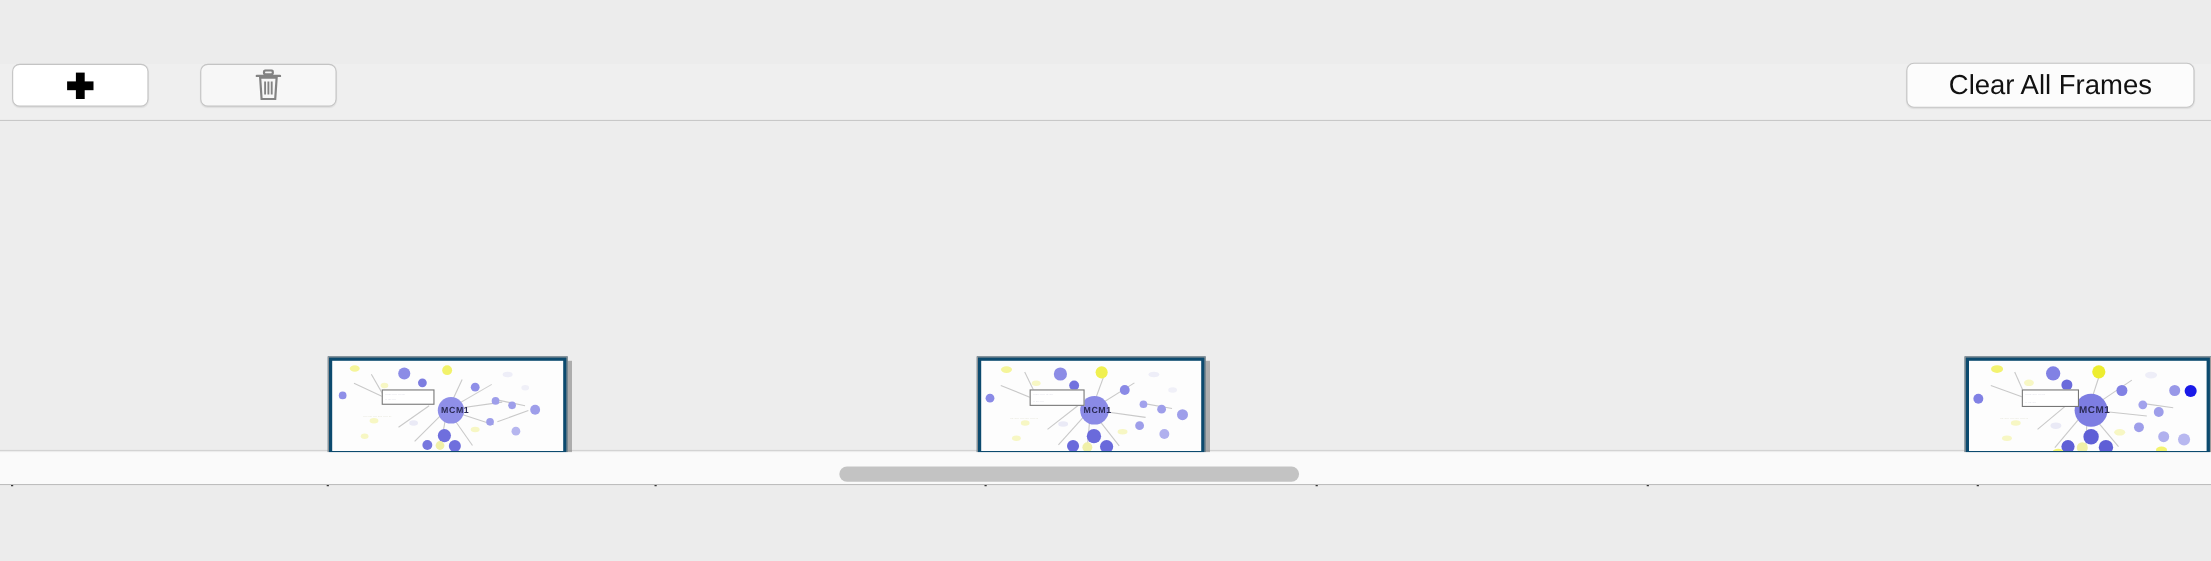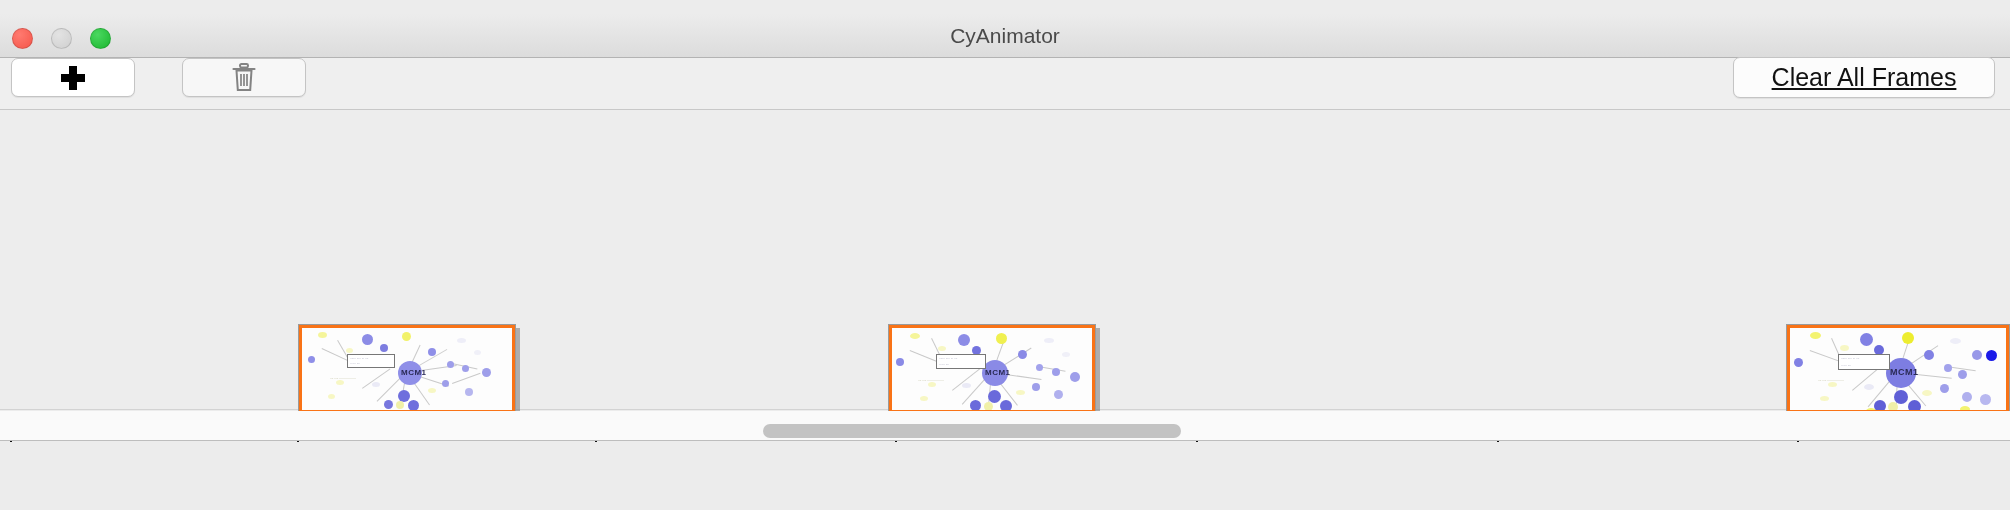--- a/index.html
+++ b/index.html
@@ -63,21 +63,20 @@
     background: #efefef; border-bottom: 1px solid #c8c8c8;
   }
   .btn {
     position: absolute;
     background: #fdfdfd;
     border: 1px solid #c4c4c4;
     border-radius: 7px;
     box-shadow: 0 1px 1px rgba(0,0,0,.07);
     display: flex; align-items: center; justify-content: center;
     cursor: default;
-    text-decoration: underline;
   }
   .btn-add    { top: 58px; left: 11px;  width: 124px; height: 39px; background:#fff; }
   .btn-delete { top: 58px; left: 182px; width: 124px; height: 39px; background:#f7f7f7; }
   .btn-clear  {
     top: 57px; left: 1733px; width: 262px; height: 41px;
     background: #fcfcfc; font-size: 25px; color: #111;
   }
   .plus-icon {
     position: relative; width: 26px; height: 26px;
   }
@@ -88,21 +87,21 @@
   .plus-icon::after  { top: 9px; left: 1px; height: 8px; width: 24px; }
 
   
   .timeline {
     position: absolute; top: 110px; left: 0; width: 2010px; height: 300px;
     background: #ededed;
     border-bottom: 1px solid #d3d3d3;
   }
   .frame {
     position: absolute;
-    background: #f97316;
+    background: #0c4a6e;
     border: 1px solid #9a9a9a;
     box-shadow: 4px 4px 0 rgba(120,120,120,.55);
     overflow: hidden;
     text-align: right;
   }
   .frame-inner { position: absolute; inset: 3px; background: #fdfdfd; overflow: hidden; }
 
   .node { position: absolute; border-radius: 50%; }
   .edge { position: absolute; background: #c9c9c9; transform-origin: 0 0; height: 1px; }
   .tooltip-box {
@@ -149,28 +148,20 @@
     position: absolute; top: 442px; left: 0; width: 2010px; height: 68px;
     background: #ececec;
   }
 </style>
 </head>
 <body>
 
 <div id="app">
 
 
-  <div class="titlebar">
-    <div class="traffic">
-      <div class="light red"></div>
-      <div class="light yellow"></div>
-      <div class="light green"></div>
-    </div>
-    <div class="win-title">CyAnimator</div>
-  </div>
 
   <div class="toolbar"></div>
 
   <div class="btn btn-add">
     <span class="plus-icon"></span>
   </div>
 
   <div class="btn btn-delete">
     <svg width="26" height="30" viewBox="0 0 26 30">
       <rect x="9" y="1" width="8" height="3.5" rx="1.4" fill="none" stroke="#838383" stroke-width="2"></rect>

